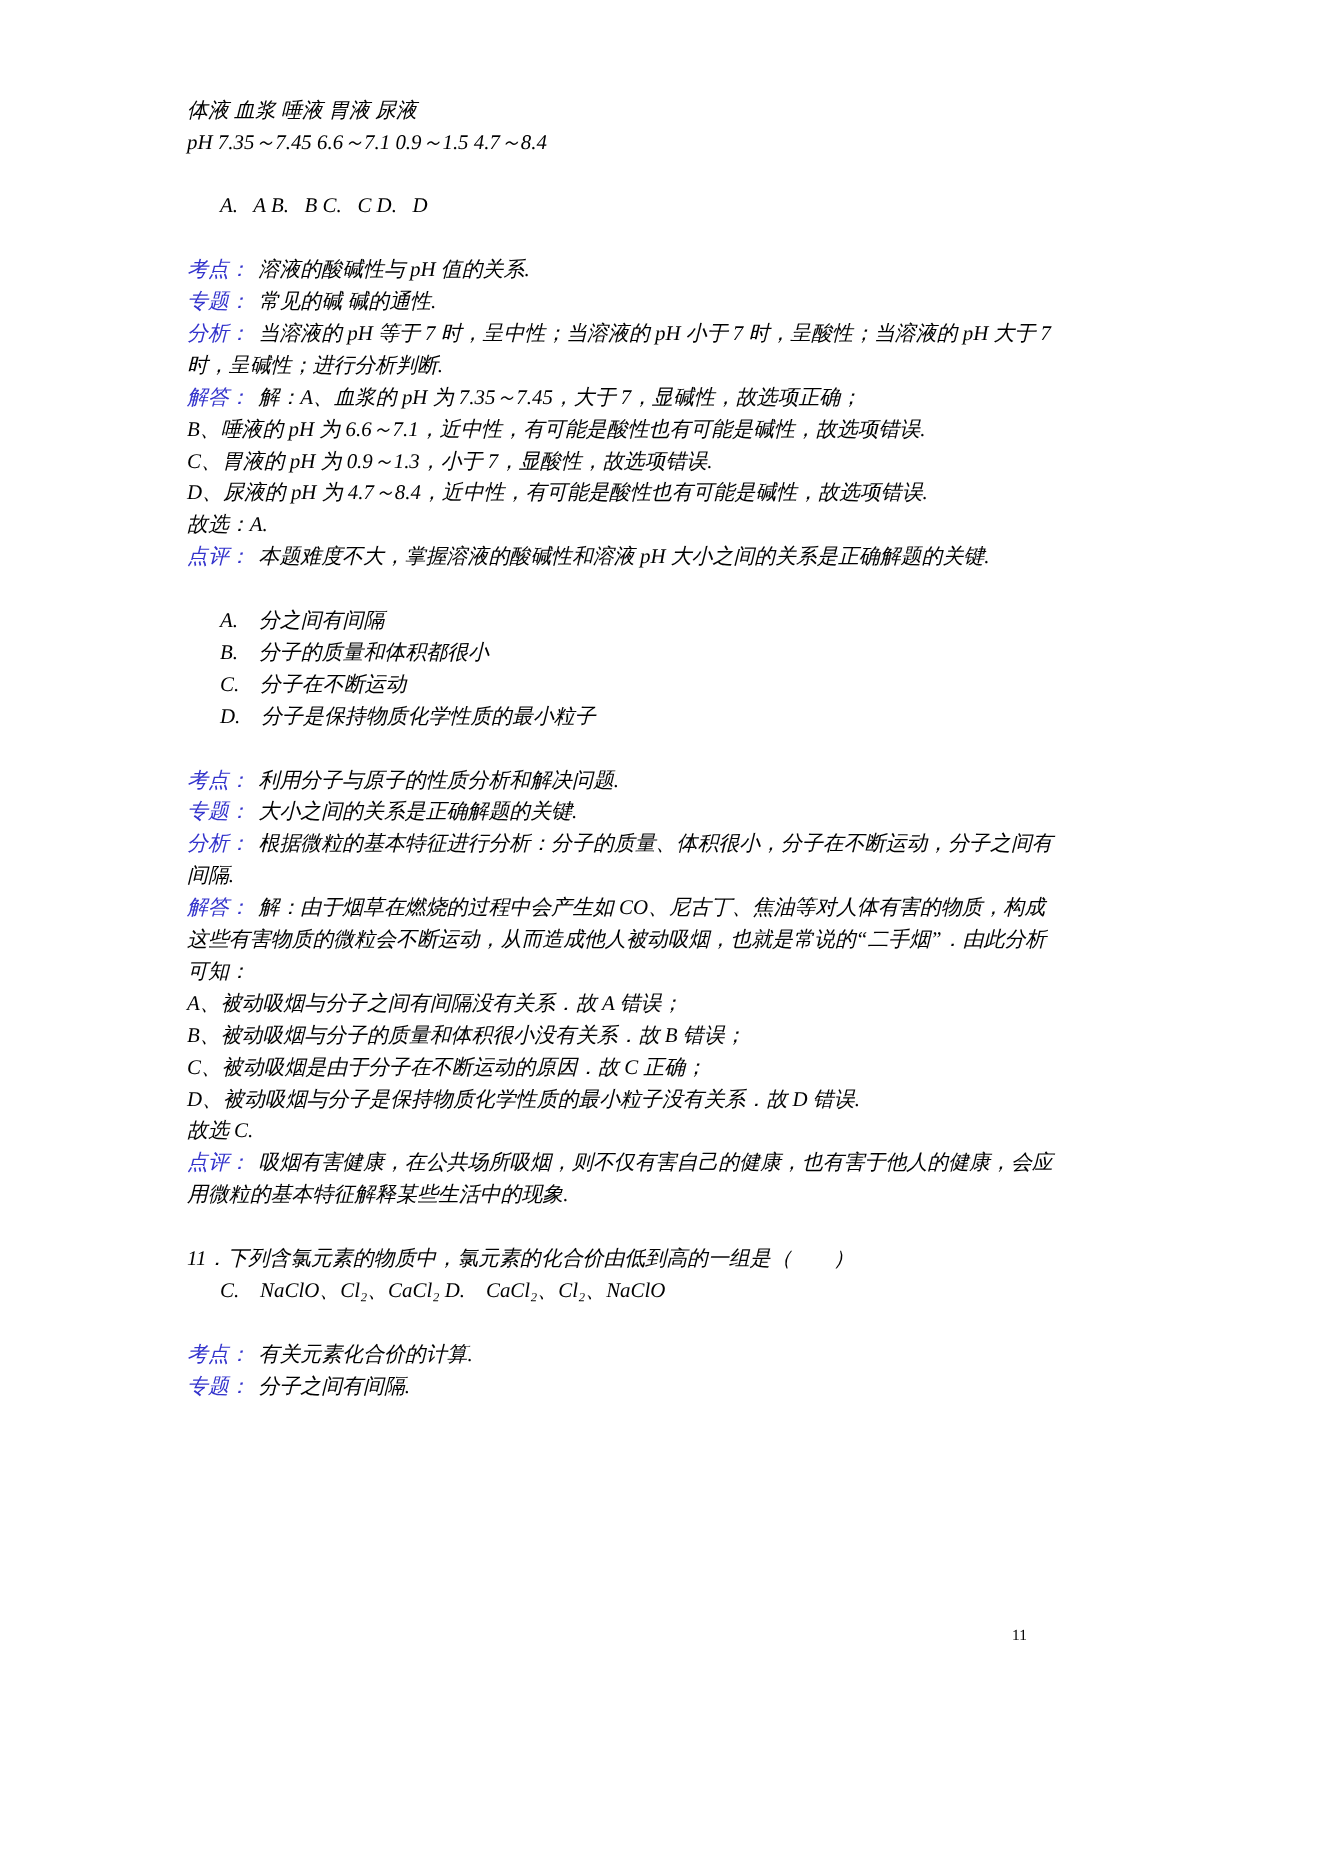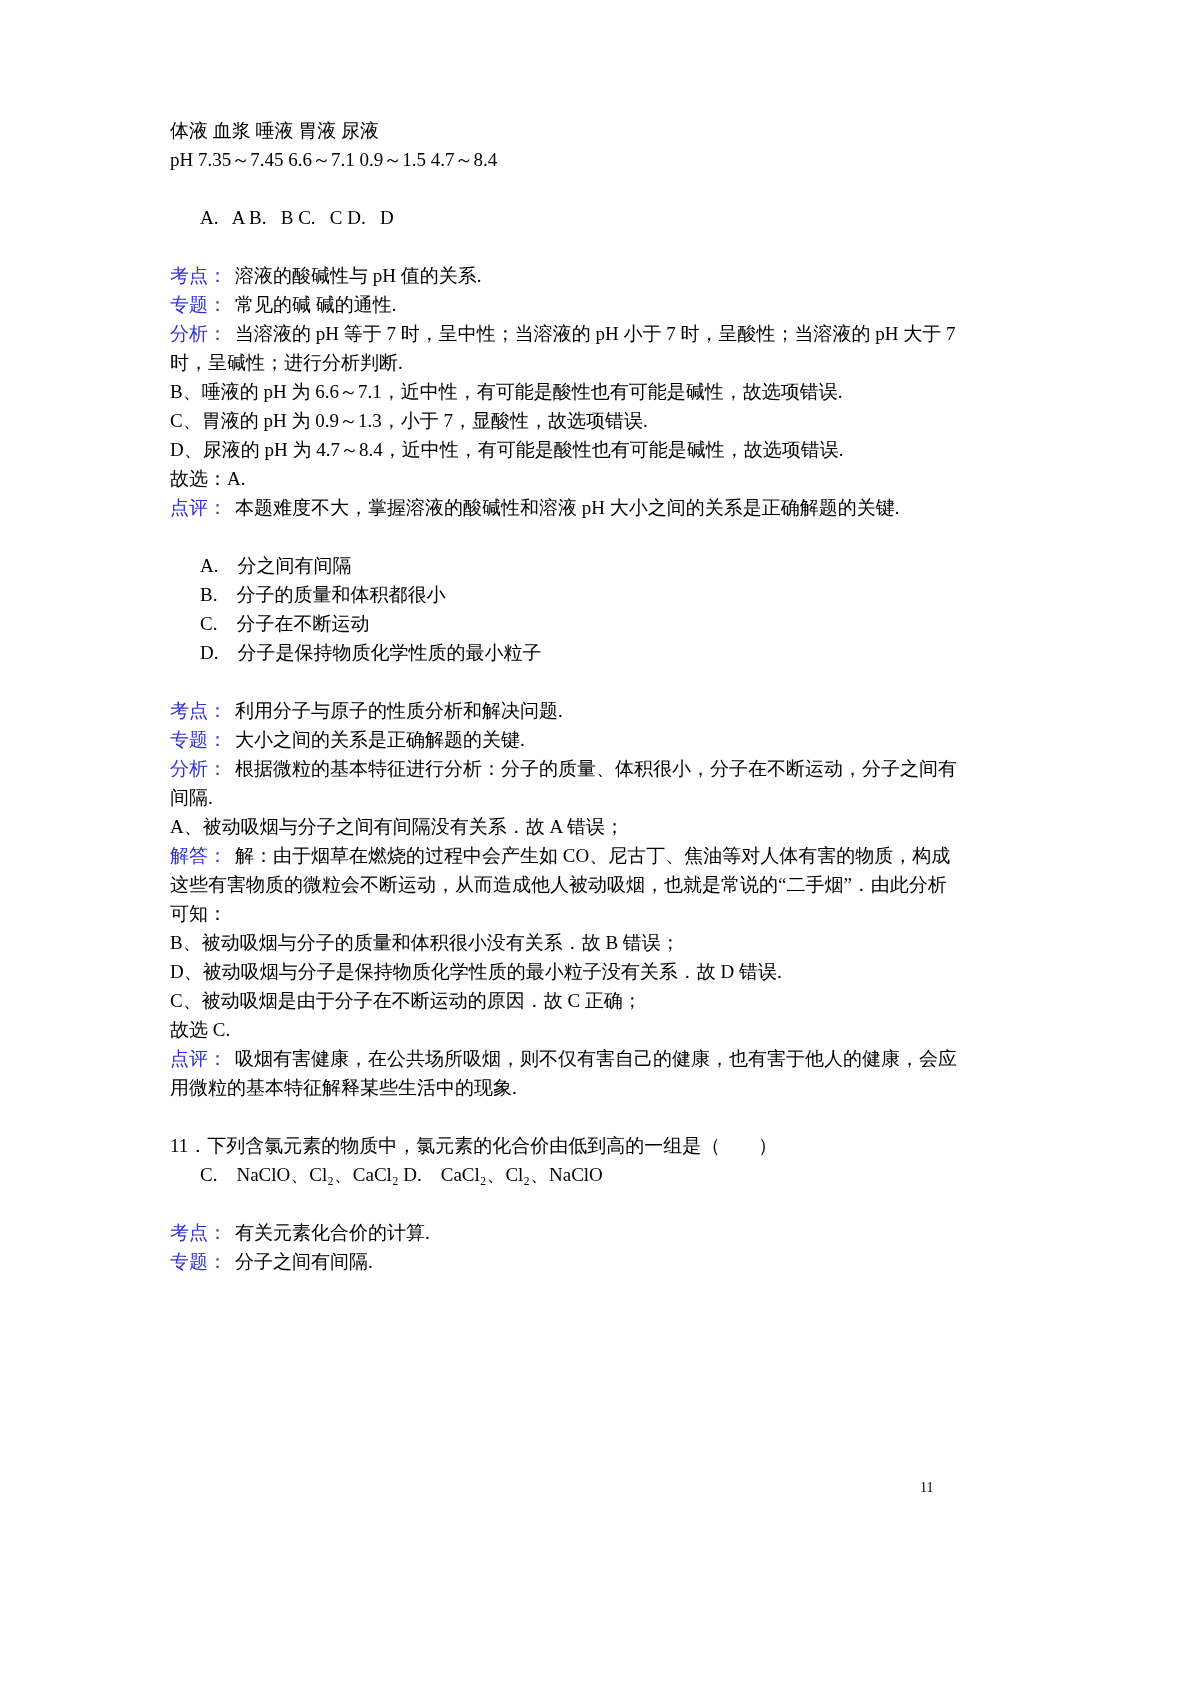--- a/index.html
+++ b/index.html
@@ -11,21 +11,22 @@
     color: #000000;
     font-family: "Liberation Serif", "DejaVu Serif", serif;
     position: relative;
     overflow: hidden;
   }
   .page {
     position: absolute;
     inset: 0;
   }
   .content {
-    padding: 116px 238px 0 170px;
+    padding: 86px 238px 0 170px;
+    font-style: italic;
   }
   p.line {
     margin: 0;
     font-size: 19px;
     line-height: 29px;
     white-space: pre-wrap;
   }
   .lbl {
     color: var(--accent, #3333cc);
     margin-right: 8px;
@@ -48,41 +49,42 @@
 
     <p class="line">体液 血浆 唾液 胃液 尿液</p>
     <p class="line">pH 7.35～7.45 6.6～7.1 0.9～1.5 4.7～8.4</p>
     <div class="gap"></div>
     <p class="line indent">A.   A B.   B C.   C D.   D</p>
     <div class="gap"></div>
 
     <p class="line"><span class="lbl">考点：</span><span>溶液的酸碱性与 pH 值的关系.</span></p>
     <p class="line"><span class="lbl">专题：</span><span>常见的碱 碱的通性.</span></p>
     <p class="line"><span class="lbl">分析：</span><span>当溶液的 pH 等于 7 时，呈中性；当溶液的 pH 小于 7 时，呈酸性；当溶液的 pH 大于 7 时，呈碱性；进行分析判断.</span></p>
+    <p class="line"><span class="lbl">解答：</span><span>解：A、血浆的 pH 为 7.35～7.45，大于 7，显碱性，故选项正确；</span></p>
     <p class="line">B、唾液的 pH 为 6.6～7.1，近中性，有可能是酸性也有可能是碱性，故选项错误.</p>
     <p class="line">C、胃液的 pH 为 0.9～1.3，小于 7，显酸性，故选项错误.</p>
     <p class="line">D、尿液的 pH 为 4.7～8.4，近中性，有可能是酸性也有可能是碱性，故选项错误.</p>
     <p class="line">故选：A.</p>
     <p class="line"><span class="lbl">点评：</span><span>本题难度不大，掌握溶液的酸碱性和溶液 pH 大小之间的关系是正确解题的关键.</span></p>
     <div class="gap"></div>
 
     <p class="line indent">A.　分之间有间隔</p>
     <p class="line indent">B.　分子的质量和体积都很小</p>
     <p class="line indent">C.　分子在不断运动</p>
     <p class="line indent">D.　分子是保持物质化学性质的最小粒子</p>
     <div class="gap"></div>
 
     <p class="line"><span class="lbl">考点：</span><span>利用分子与原子的性质分析和解决问题.</span></p>
     <p class="line"><span class="lbl">专题：</span><span>大小之间的关系是正确解题的关键.</span></p>
     <p class="line"><span class="lbl">分析：</span><span>根据微粒的基本特征进行分析：分子的质量、体积很小，分子在不断运动，分子之间有间隔.</span></p>
+    <p class="line"><span class="lbl">解答：</span><span>解：由于烟草在燃烧的过程中会产生如 CO、尼古丁、焦油等对人体有害的物质，构成这些有害物质的微粒会不断运动，从而造成他人被动吸烟，也就是常说的“二手烟”．由此分析可知：</span></p>
     <p class="line">A、被动吸烟与分子之间有间隔没有关系．故 A 错误；</p>
-    <p class="line"><span class="lbl">解答：</span><span>解：由于烟草在燃烧的过程中会产生如 CO、尼古丁、焦油等对人体有害的物质，构成这些有害物质的微粒会不断运动，从而造成他人被动吸烟，也就是常说的“二手烟”．由此分析可知：</span></p>
     <p class="line">B、被动吸烟与分子的质量和体积很小没有关系．故 B 错误；</p>
+    <p class="line">C、被动吸烟是由于分子在不断运动的原因．故 C 正确；</p>
     <p class="line">D、被动吸烟与分子是保持物质化学性质的最小粒子没有关系．故 D 错误.</p>
-    <p class="line">C、被动吸烟是由于分子在不断运动的原因．故 C 正确；</p>
     <p class="line">故选 C.</p>
     <p class="line"><span class="lbl">点评：</span><span>吸烟有害健康，在公共场所吸烟，则不仅有害自己的健康，也有害于他人的健康，会应用微粒的基本特征解释某些生活中的现象.</span></p>
     <div class="gap"></div>
 
     <p class="line">11．下列含氯元素的物质中，氯元素的化合价由低到高的一组是（　　）</p>
     <p class="line indent">C.　NaClO、Cl₂、CaCl₂ D.　CaCl₂、Cl₂、NaClO</p>
     <div class="gap"></div>
 
     <p class="line"><span class="lbl">考点：</span><span>有关元素化合价的计算.</span></p>
     <p class="line"><span class="lbl">专题：</span><span>分子之间有间隔.</span></p>

